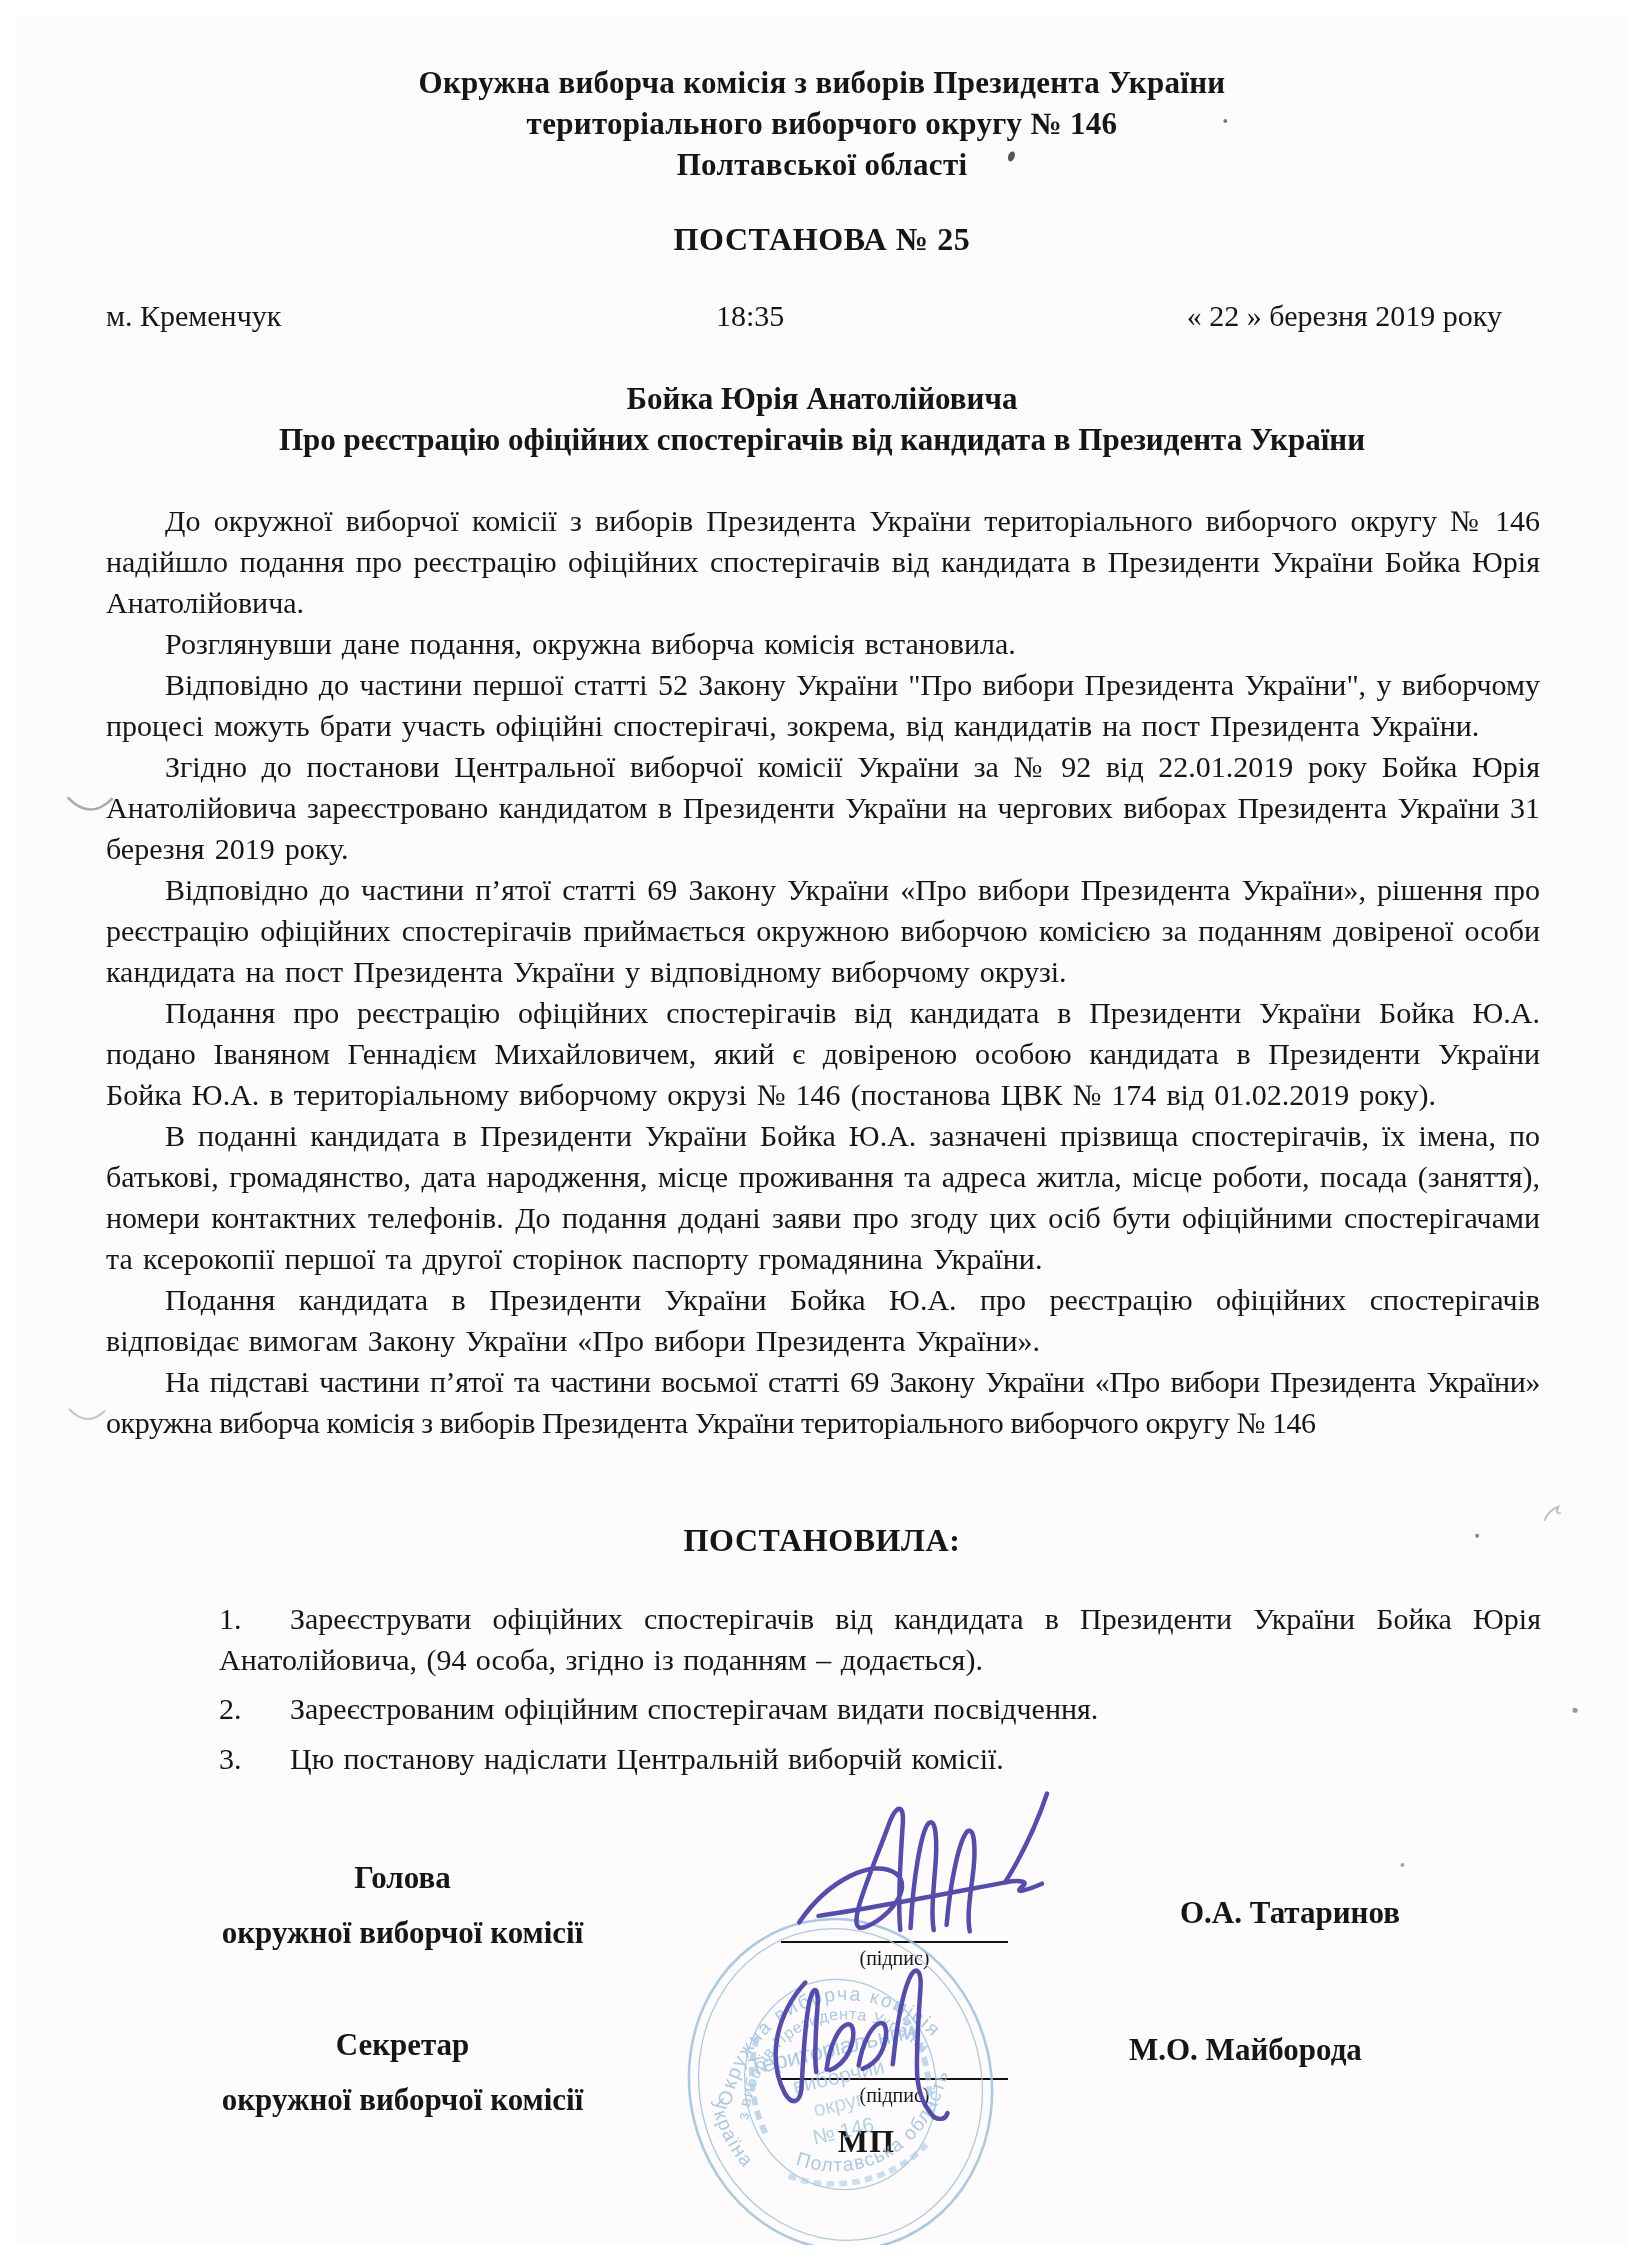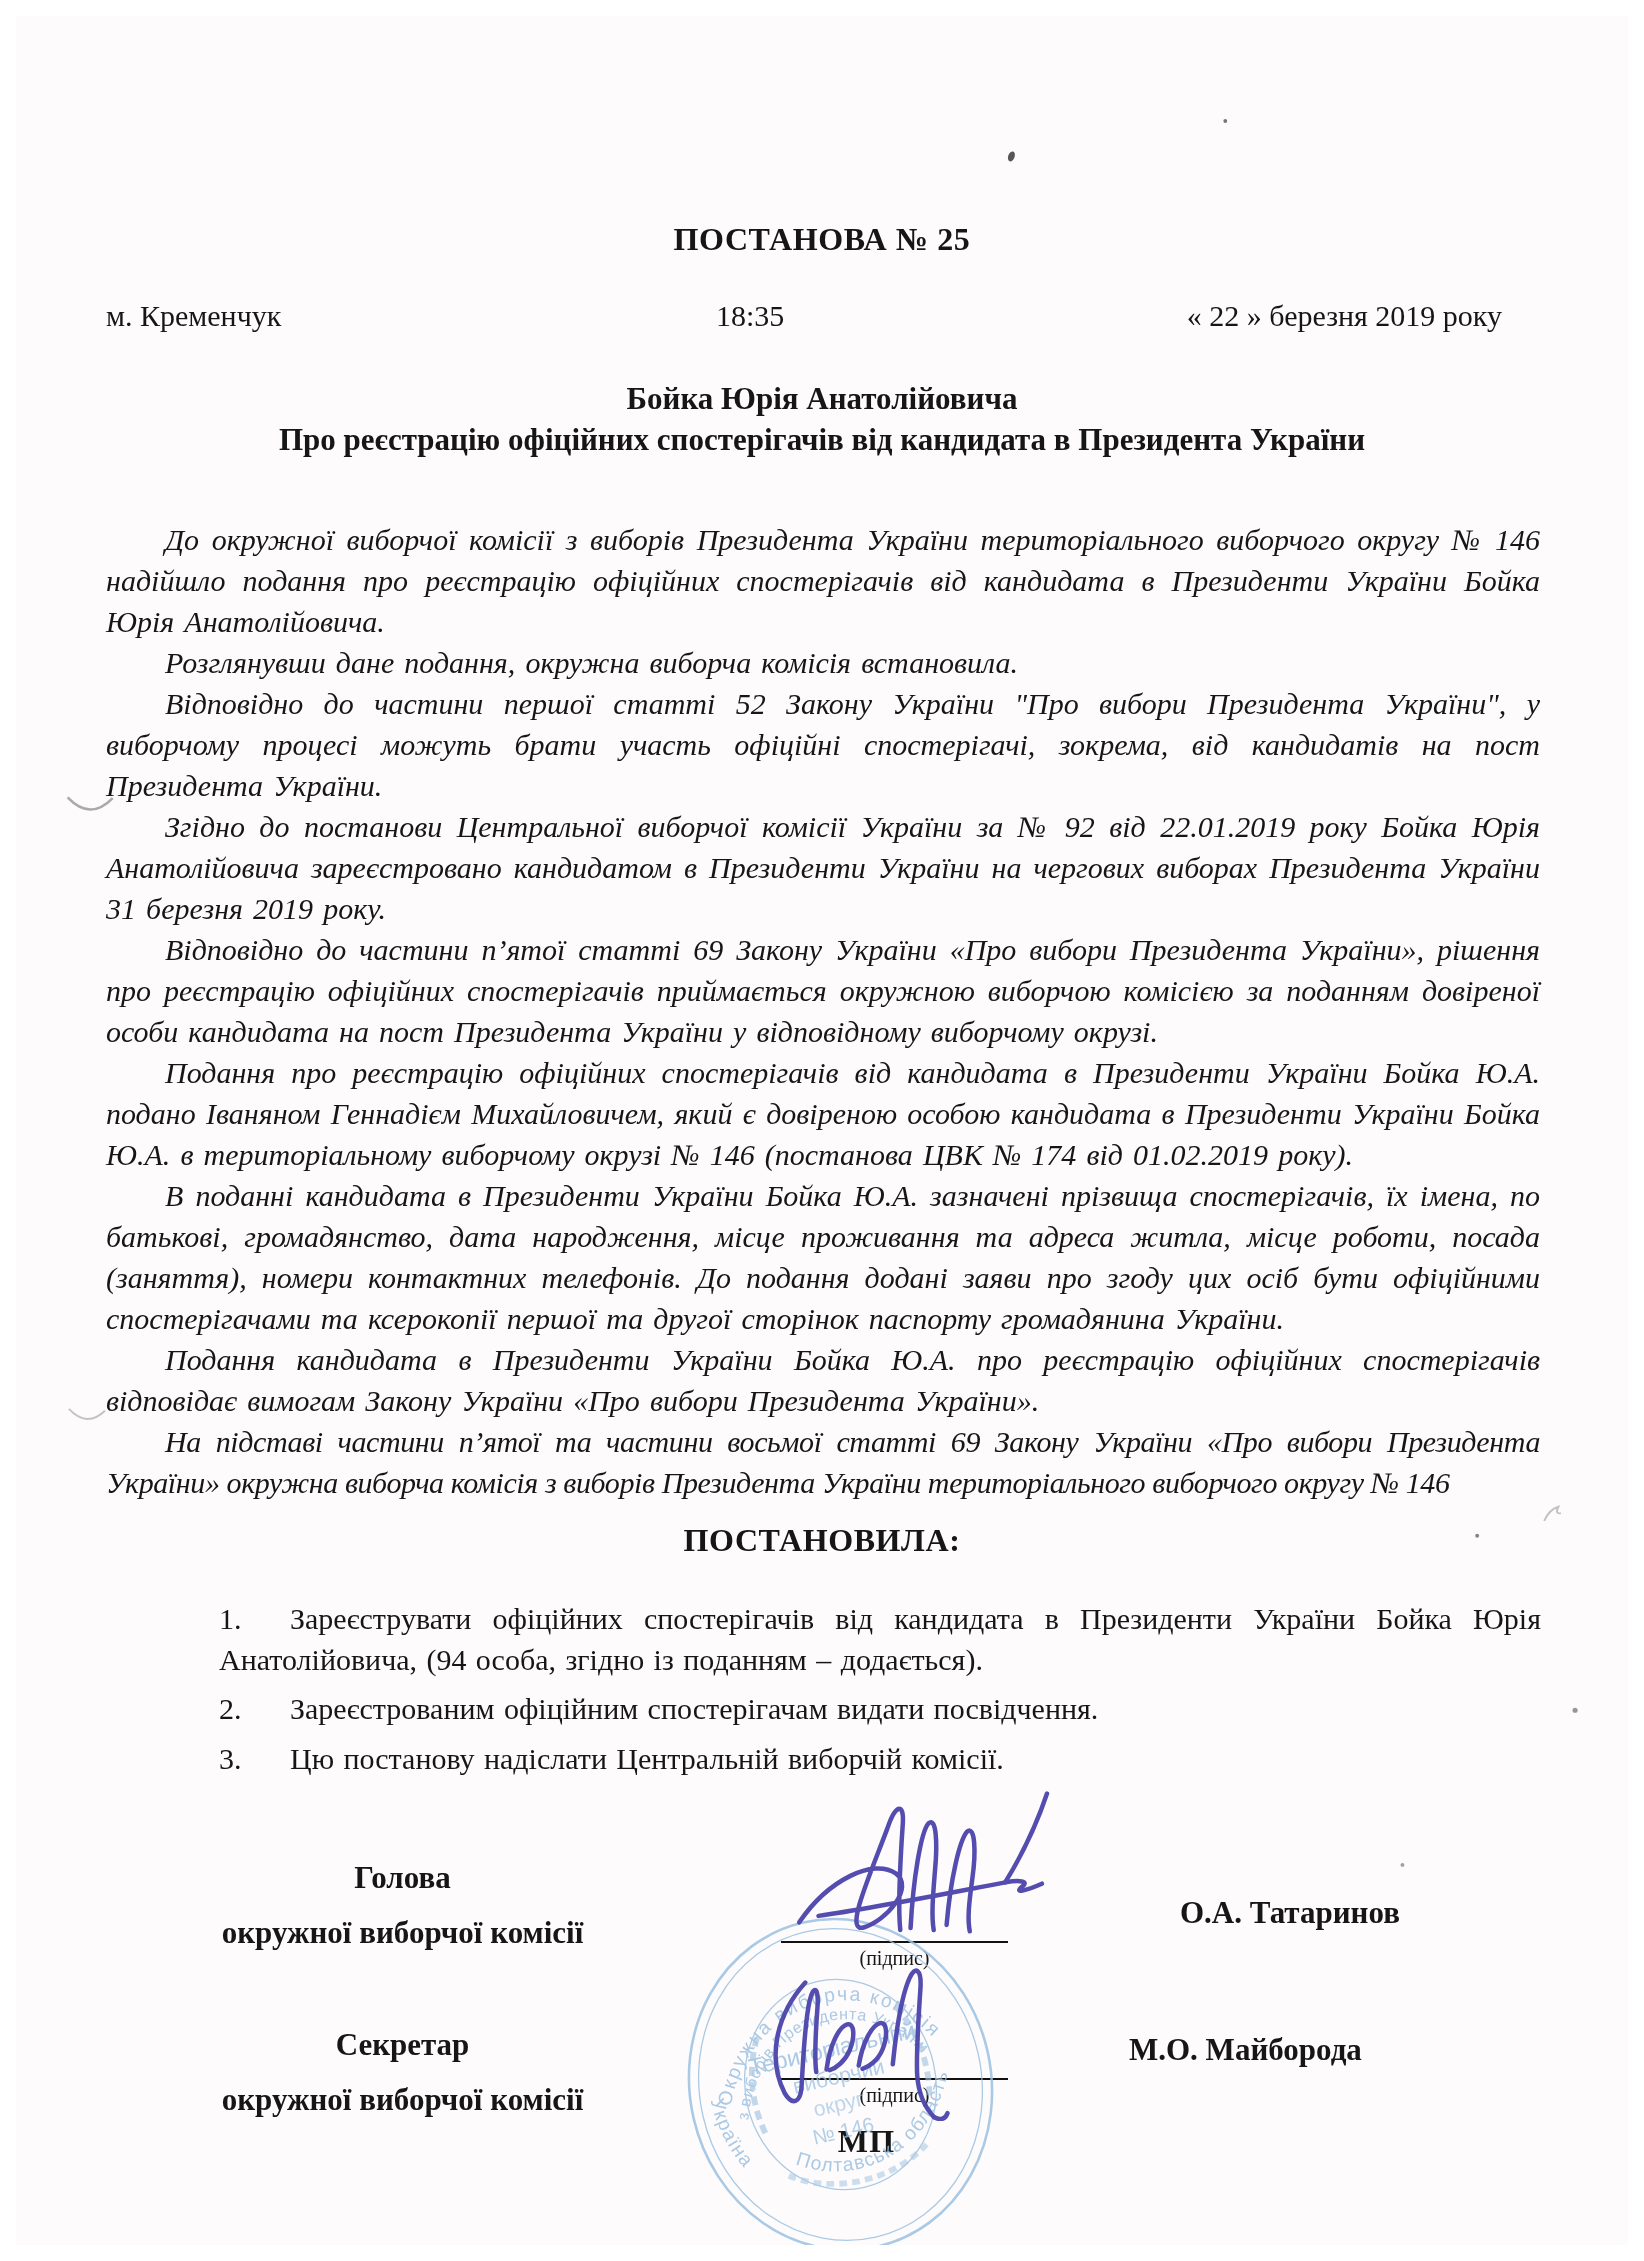--- a/index.html
+++ b/index.html
@@ -22,22 +22,22 @@
   }
   .daterow{left:0;top:283px;width:1612px;height:41px;font-size:30px;}
   .daterow .place{position:absolute;left:90px;top:0;}
   .daterow .time{position:absolute;left:700px;top:0;}
   .daterow .date{position:absolute;right:126px;top:0;}
   .subject{
     left:0;top:362px;width:1612px;text-align:center;
     font-size:31px;font-weight:bold;line-height:41px;
   }
   .bodytext{
-    left:90px;top:503px;width:1434px;
-    font-size:30px;line-height:41px;text-align:justify;word-spacing:2.6px;font-style:italic;
+    left:90px;top:484px;width:1434px;
+    font-size:30px;line-height:41px;text-align:justify;word-spacing:2.6px;
   }
   .bodytext p{margin:0;text-indent:59px;}
   .p-tight{word-spacing:0;letter-spacing:-0.4px;}
   .resolved{
     left:0;top:1506px;width:1612px;text-align:center;
     font-size:32px;font-weight:bold;letter-spacing:0.6px;
   }
   .rlist{
     left:203px;top:1582px;width:1322px;
     font-size:30px;line-height:41px;text-align:justify;word-spacing:1.9px;
@@ -52,20 +52,25 @@
   .signer{font-size:31px;font-weight:bold;}
   .mp{width:225px;text-align:center;font-size:32px;font-weight:bold;letter-spacing:1.3px;}
   svg{display:block;}
   .noptr{pointer-events:none;}
 </style>
 </head>
 <body>
 
 <div class="page">
 
+  <div class="abs header">
+    <div>Окружна виборча комісія з виборів Президента України</div>
+    <div>територіального виборчого округу № 146</div>
+    <div>Полтавської області</div>
+  </div>
 
   <div class="abs doc-title">ПОСТАНОВА № 25</div>
 
   <div class="abs daterow">
     <span class="place">м. Кременчук</span>
     <span class="time">18:35</span>
     <span class="date">« 22 » березня 2019 року</span>
   </div>
 
   <div class="abs subject">

